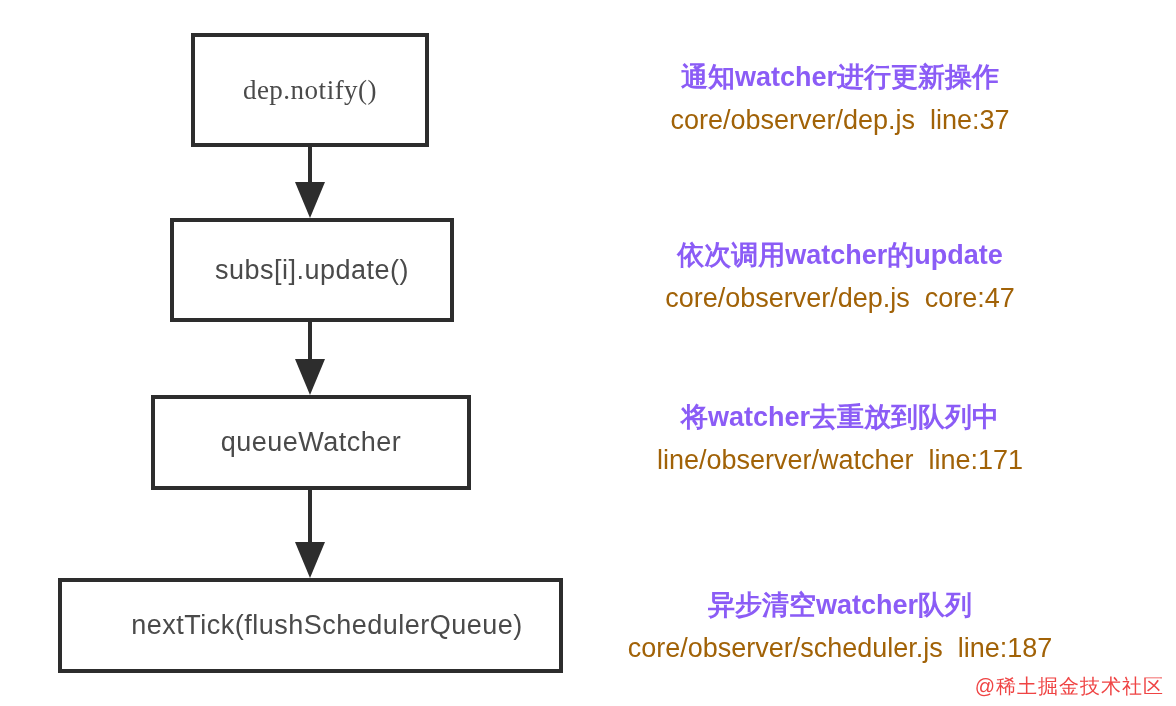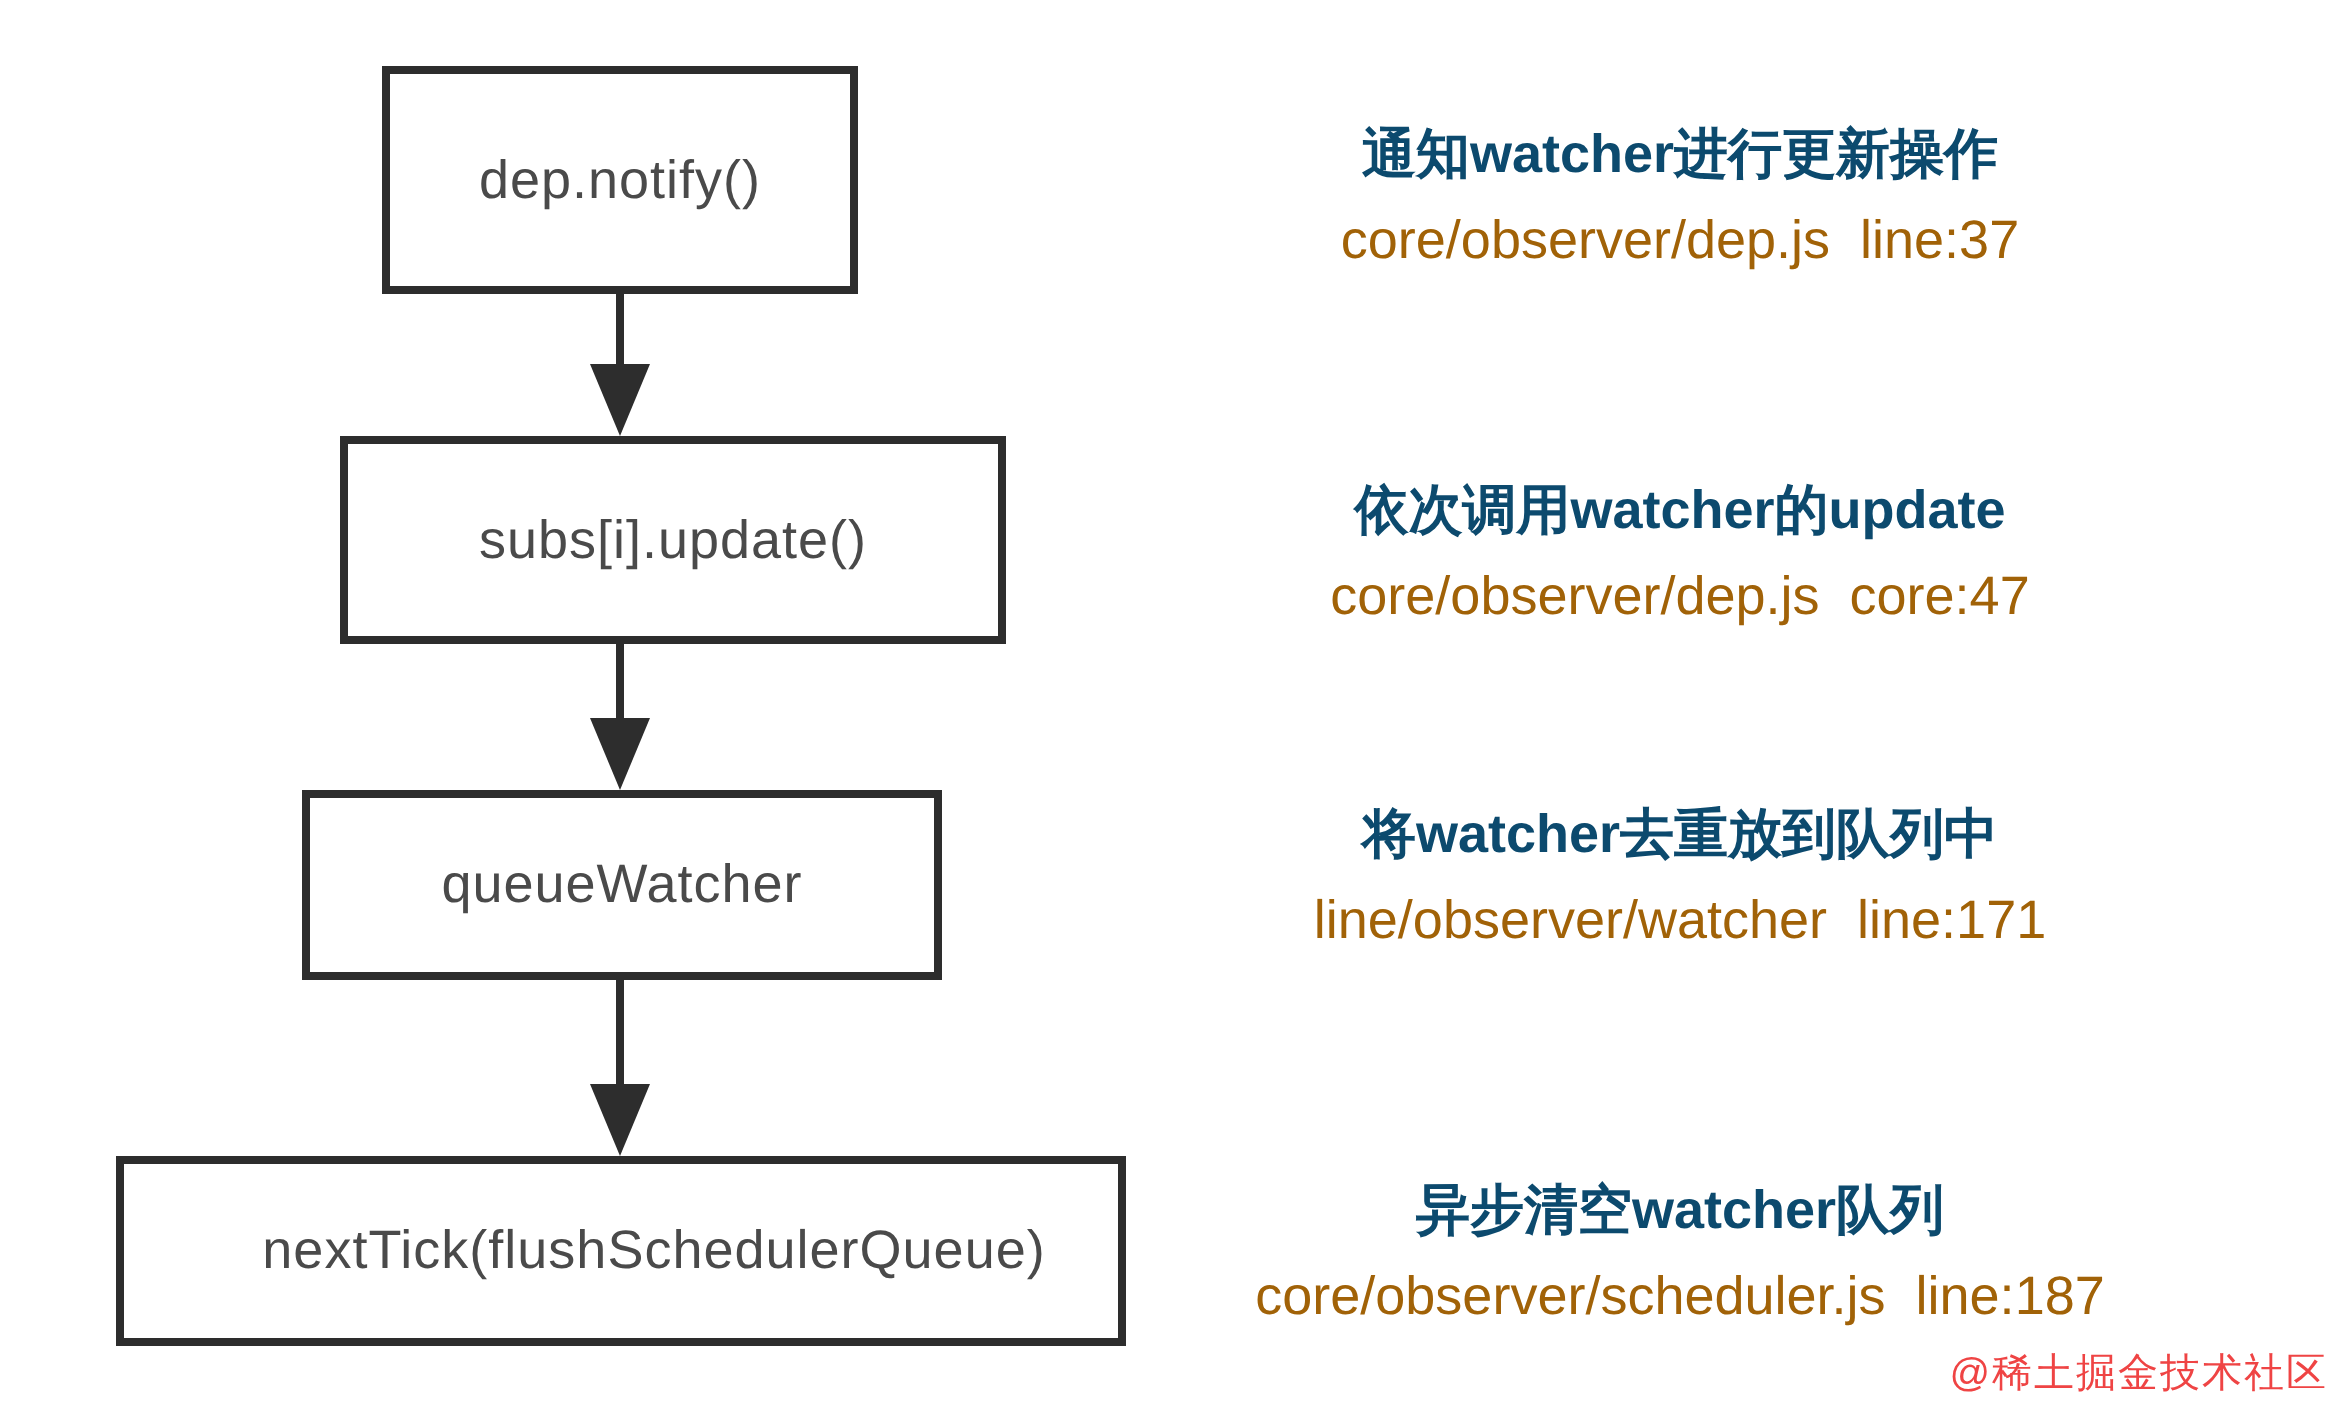--- a/index.html
+++ b/index.html
@@ -16,22 +16,22 @@
     box-sizing: border-box;
     border: 4px solid #2d2d2d;
     background: #ffffff;
     display: flex;
     align-items: center;
     justify-content: center;
     font-size: 27px;
     color: #4a4a4a;
     letter-spacing: 0.5px;
   }
-  .box-0 { left: 191px; top: 33px;  width: 238px; height: 114px; }
-  .box-1 { left: 170px; top: 218px; width: 333px; height: 104px; }
+  .box-0 { left: 191px; top: 33px;  width: 238px; height: 114px; font-family: Liberation Serif, serif; }
+  .box-1 { left: 170px; top: 218px; width: 284px; height: 104px; }
   .box-2 { left: 151px; top: 395px; width: 320px; height: 95px; }
   .box-3 { left: 58px;  top: 578px; width: 505px; height: 95px; padding-left: 33px; }
 
   .flow-arrow {
     position: absolute;
     left: 310px;
     transform: translateX(-50%);
     display: flex;
     flex-direction: column;
     align-items: center;
@@ -54,21 +54,21 @@
     text-align: center;
     white-space: nowrap;
   }
   .ann-0 { top: 58px; }
   .ann-1 { top: 236px; }
   .ann-2 { top: 398px; }
   .ann-3 { top: 586px; }
   .ann-title {
     font-size: 27px;
     font-weight: bold;
-    color: #0c4a6e;
+    color: #8b5cf6;
     line-height: 38px;
   }
   .ann-source {
     font-size: 27px;
     color: #a16207;
     line-height: 36px;
     margin-top: 6px;
     white-space: pre;
   }
 

